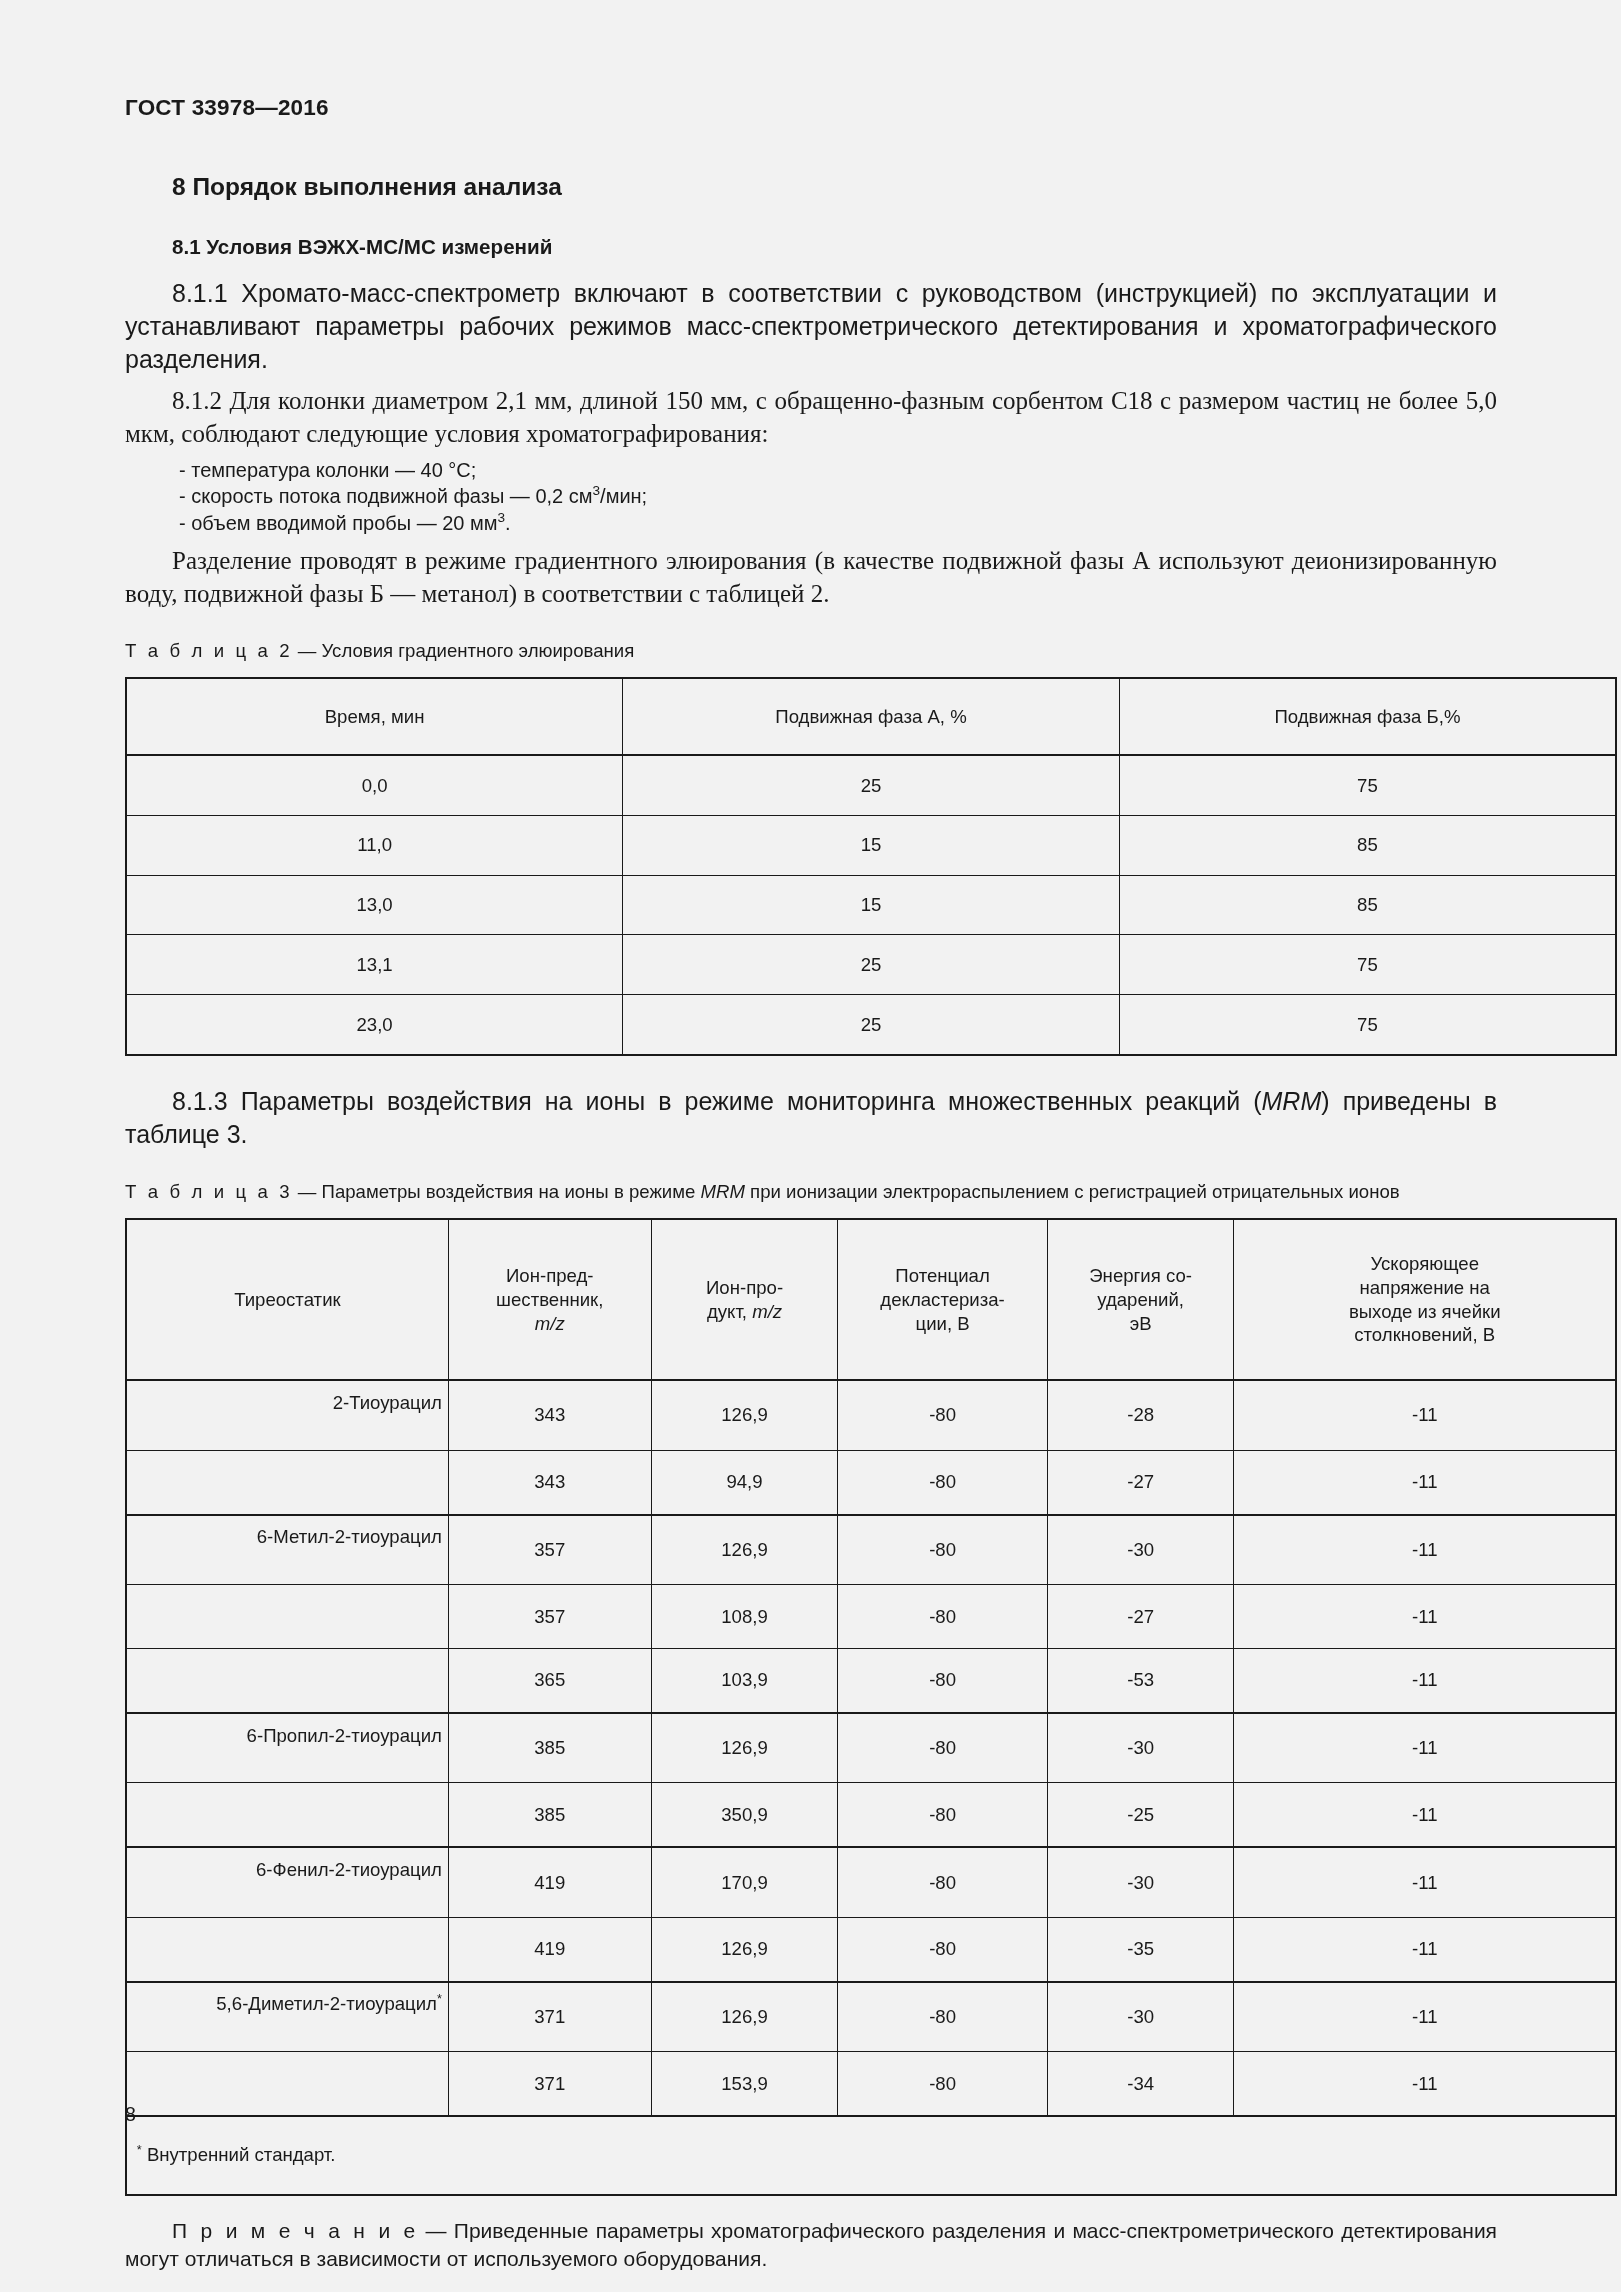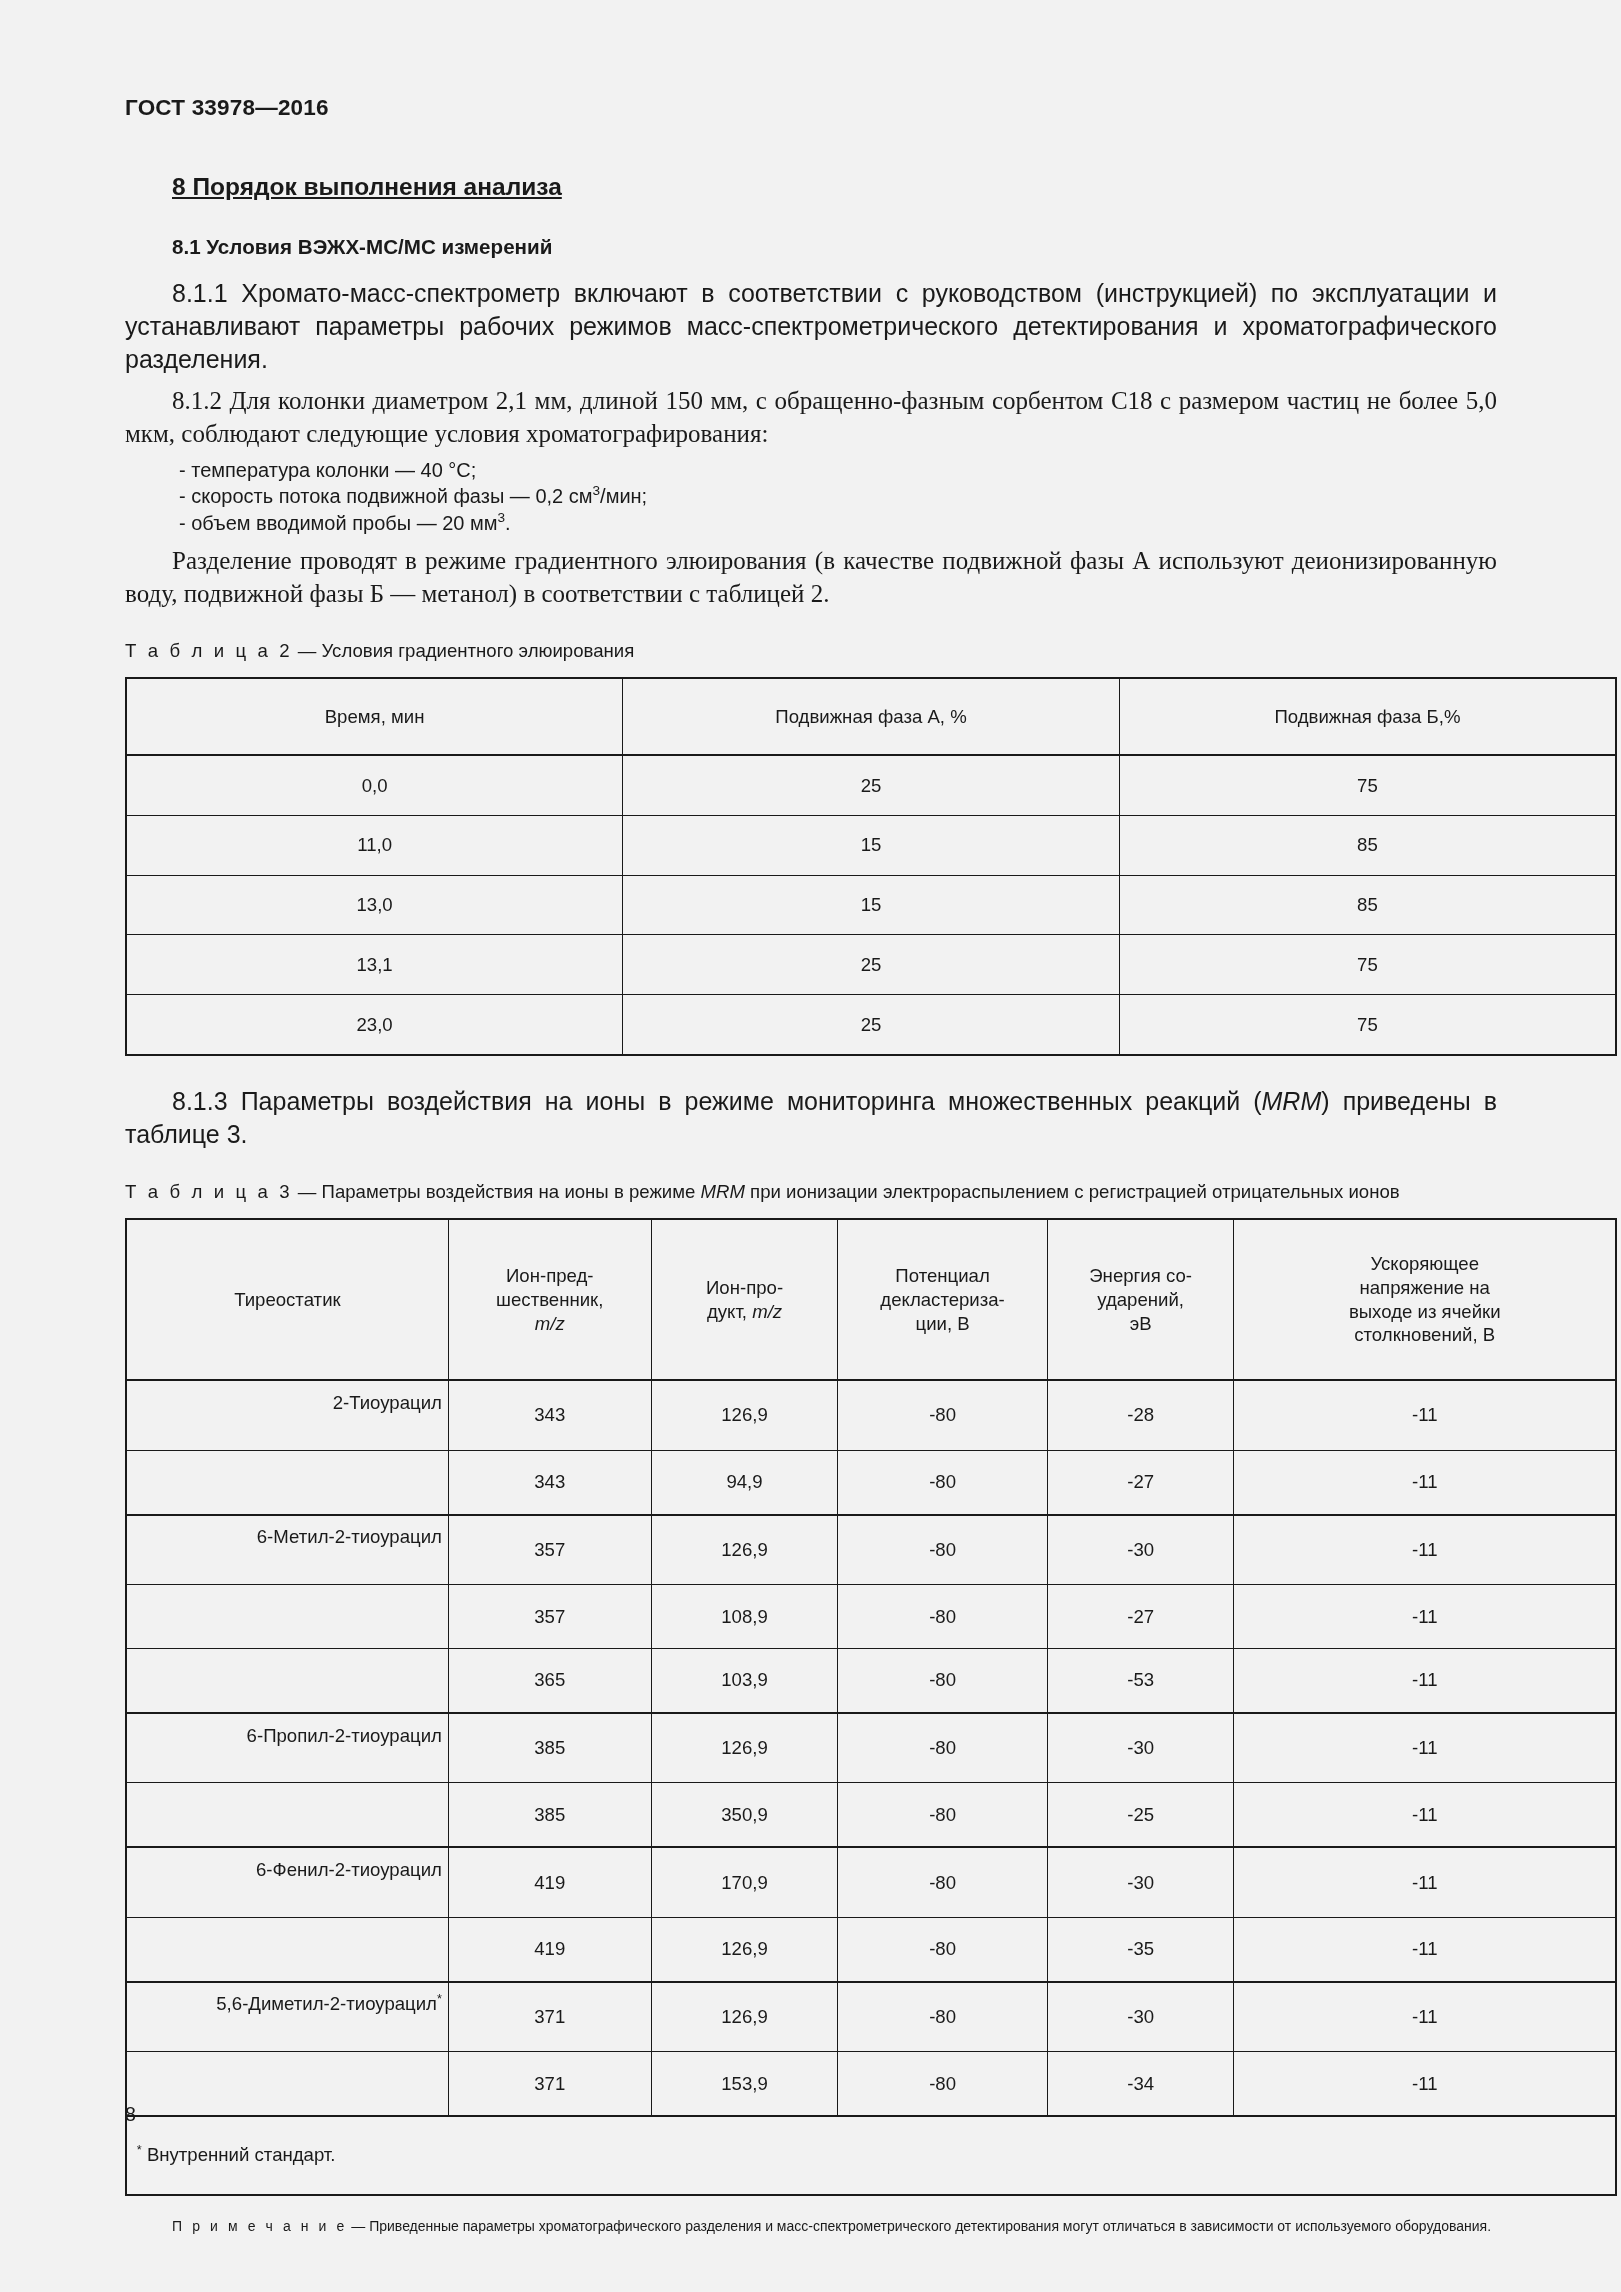--- a/index.html
+++ b/index.html
@@ -29,21 +29,20 @@
     letter-spacing: 0.2px;
     margin: 0 0 51px 0;
     line-height: 1.2;
   }
   h1.section-title {
     font-size: 24.5px;
     font-weight: bold;
     margin: 0 0 0 47px;
     padding: 0;
     line-height: 1.25;
-    text-decoration: underline;
   }
   h2.subsection-title {
     font-size: 20.6px;
     font-weight: bold;
     margin: 31px 0 0 47px;
     padding: 0;
     line-height: 1.25;
   }
   p.body-text {
     font-size: 25px;
@@ -121,21 +120,21 @@
   }
   #table3 td.blank-name { border-top: none; }
   #table3 tr.group-start td { border-top: 2.5px solid #1a1a1a; }
   #table3 td.footnote-cell {
     text-align: left;
     padding: 9.8px 5.9px 11.8px 9.8px;
     border-top: 2.5px solid #1a1a1a;
   }
 
   .note-block {
-    font-size: 14px;
+    font-size: 21px;
     line-height: 1.32;
     margin: 21.6px 0 0 0;
     text-align: justify;
   }
   .page-number {
     position: absolute;
     left: 125px;
     top: 2103px;
     font-size: 19.6px;
   }

